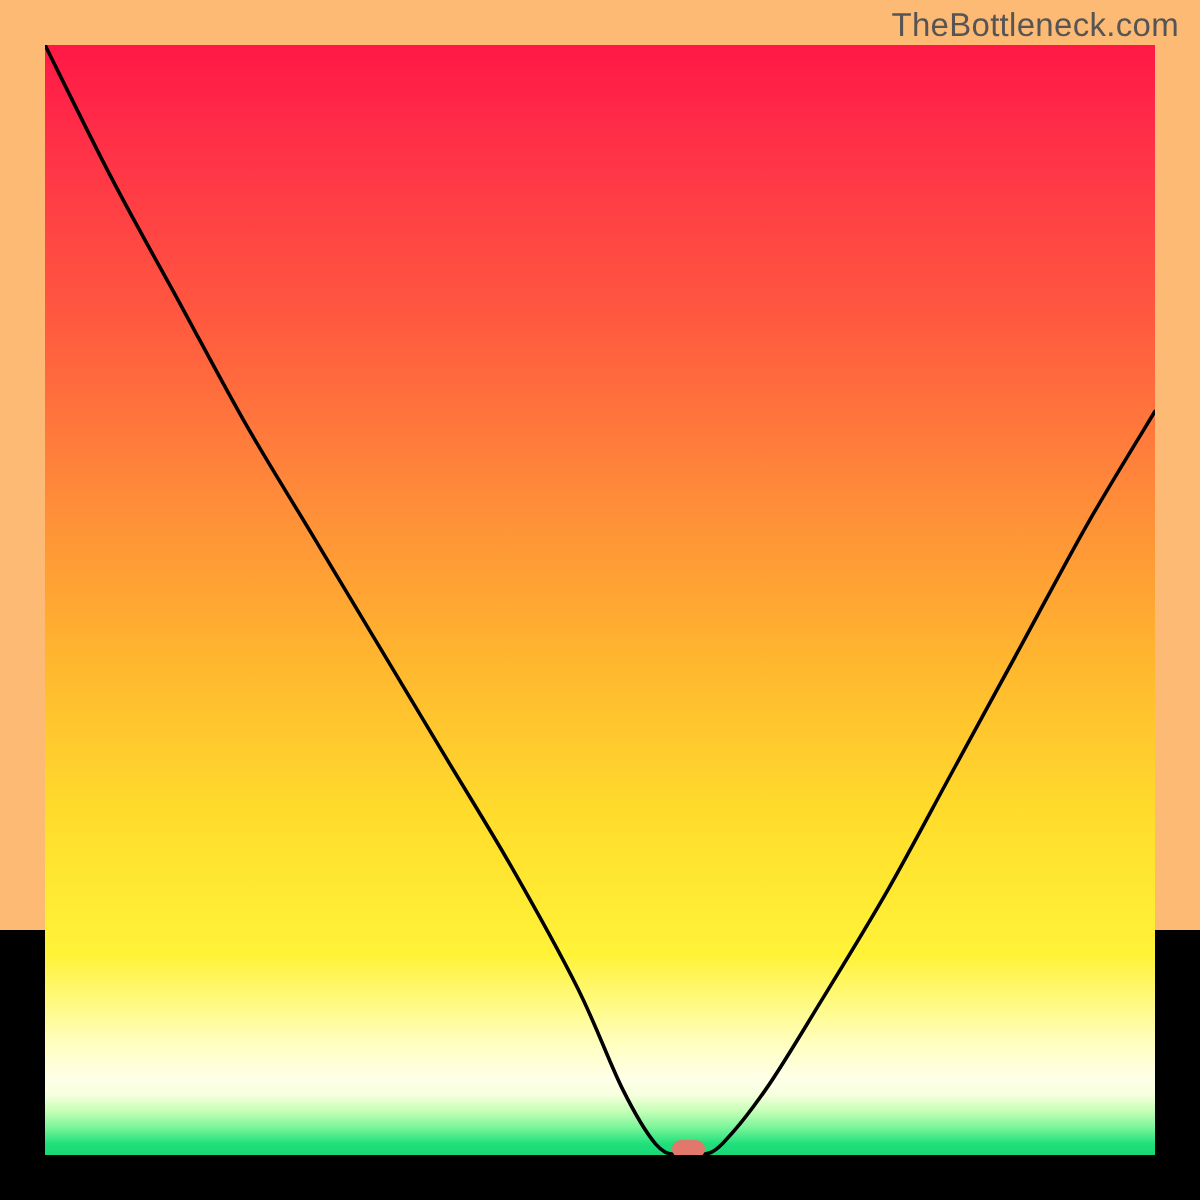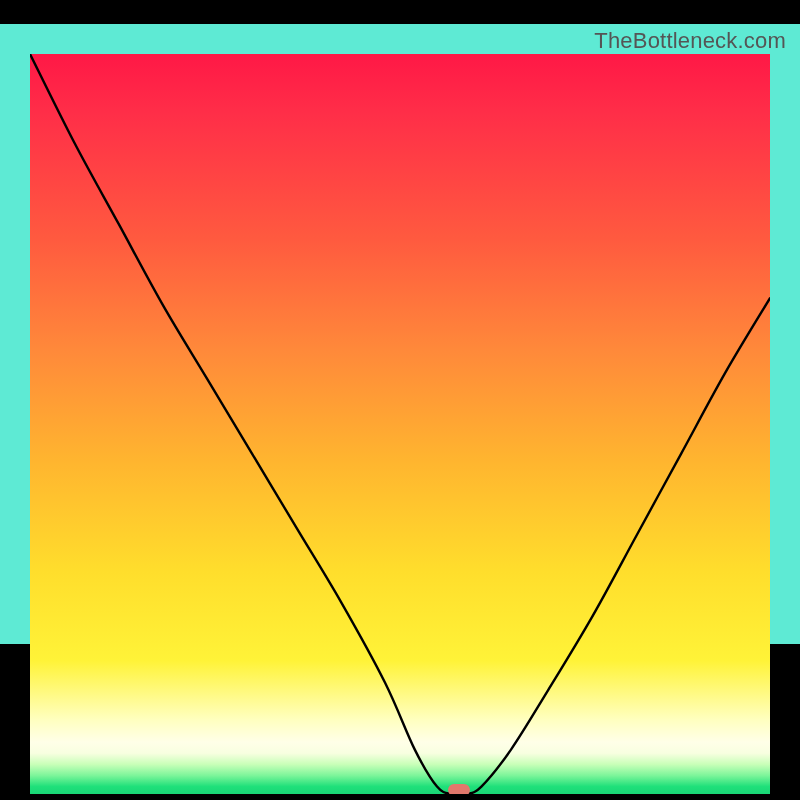--- a/index.html
+++ b/index.html
@@ -8,22 +8,21 @@
     width: 800px;
     height: 800px;
     background: #000;
     overflow: hidden;
     font-family: Arial, Helvetica, sans-serif;
   }
   .frame {
     position: relative;
     width: 800px;
     height: 620px;
-    background: #5eead4;
-    margin-top: 24px;
+    background: #fdba74;
   }
   .watermark {
     position: absolute;
     top: 4px;
     right: 14px;
     color: #555;
     font-size: 22px;
     font-weight: 500;
     letter-spacing: 0.2px;
     z-index: 10;

